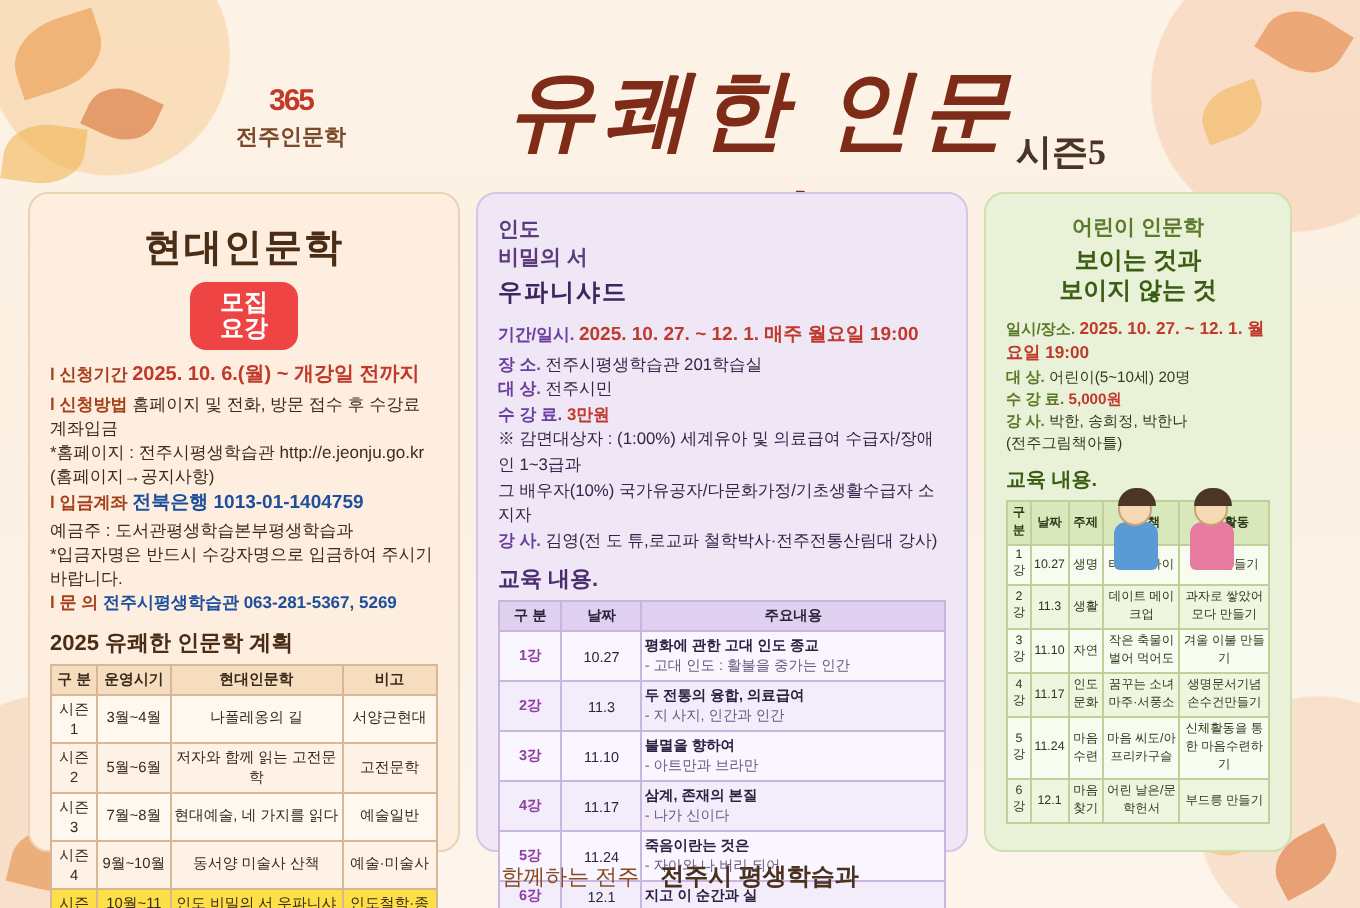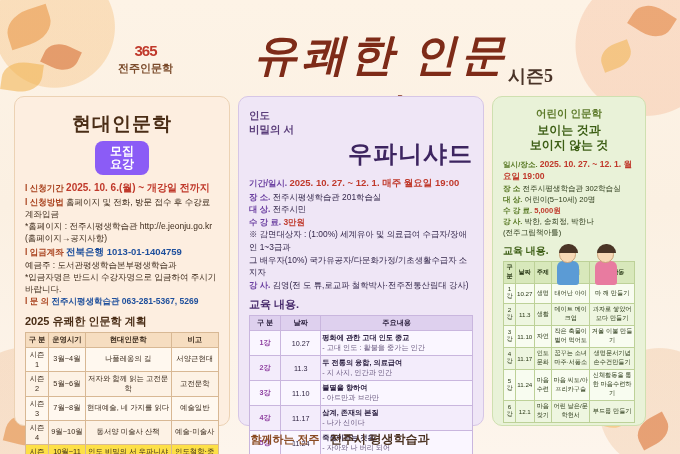--- a/index.html
+++ b/index.html
@@ -52,41 +52,41 @@
   .panels { position:absolute; left:14px; right:14px; top:96px; height:330px; display:flex; gap:8px; }
   .panel { border-radius:10px; padding:8px 10px; position:relative; }
   .p1 { width:216px; background:#fdeee0; border:1px solid #ecd2b4; }
   .p2 { width:246px; background:#efe6f6; border:1px solid #d6c6e6; }
   .p3 { width:154px; background:#e9f2d8; border:1px solid #cfe0b0; }
 
   .p-title { text-align:center; font-weight:bold; color:#5b3a1e; }
   .p1 .p-title { font-size:19px; margin:6px 0 4px; color:#4a2d16; letter-spacing:1px;}
   .badge {
     margin:4px auto 6px; width:54px; height:34px; border-radius:8px;
-    background:#8b5cf6; color:#fff; font-size:12px; font-weight:bold;
+    background:#ef4444; color:#fff; font-size:12px; font-weight:bold;
     display:flex; align-items:center; justify-content:center; line-height:1.1; text-align:center;
   }
   .p1 .rows { font-size:8.5px; color:#3d2a1a; line-height:1.45; }
   .p1 .rows .k { color:#a8401c; font-weight:bold; }
   .p1 .rows .hl { color:#c0392b; font-weight:bold; font-size:10px;}
   .p1 .rows .acct { color:#1e4f9c; font-weight:bold; font-size:9.5px;}
   .p1 .rows .tel { color:#1e4f9c; font-weight:bold; }
   .sub-h { margin:6px 0 3px; font-size:11px; font-weight:bold; color:#4a2d16; }
 
   table { border-collapse:collapse; width:100%; }
   .tbl1 { font-size:7.4px; }
   .tbl1 th, .tbl1 td { border:1px solid #d8b894; padding:2px 1px; text-align:center; color:#3a2a1c; }
   .tbl1 thead th { background:#f6ddc0; font-weight:bold; }
   .tbl1 tbody tr:nth-child(odd) td { background:#fff8ef; }
   .tbl1 tbody tr:nth-child(even) td { background:#fdf2e5; }
   .tbl1 tbody tr.last td { background:#fde047; }
 
   
   .p2 .head-kr { text-align:left; font-size:10.5px; color:#5a3d7a; font-weight:bold; line-height:1.3; margin-top:4px;}
-  .p2 .head-main { text-align:right; font-size:24px; color:#3d2560; font-weight:bold; letter-spacing:1px; margin:2px 0 6px;}
+  .p2 .head-main { text-align:left; font-size:12px; color:#3d2560; font-weight:bold; letter-spacing:1px; margin:2px 0 6px;}
   .p2 .info { font-size:8.4px; color:#33264a; line-height:1.5; }
   .p2 .info .k { color:#6b3fa0; font-weight:bold; }
   .p2 .info .hl { color:#c0392b; font-weight:bold; font-size:9.5px; }
   .p2 .info .fee { color:#c0392b; font-weight:bold; }
   .p2 .sub-h { color:#4a2d6e; }
   .tbl2 { font-size:7.2px; }
   .tbl2 th, .tbl2 td { border:1px solid #c9b6de; padding:2px 1px; color:#2e2340; }
   .tbl2 thead th { background:#ded0ee; font-weight:bold; text-align:center; }
   .tbl2 td.c { text-align:center; }
   .tbl2 td.n { color:#8e3fa0; font-weight:bold; text-align:center; }
@@ -114,21 +114,21 @@
   .kid .head { width:17px;height:17px;border-radius:50%;background:#f7d9b6;border:1px solid #caa27a; position:relative;}
   .kid .hair { position:absolute; left:-1px; top:-3px; width:19px; height:9px; border-radius:10px 10px 0 0; background:#4a3526;}
   .kid .body { width:22px;height:24px;border-radius:6px 6px 3px 3px; margin-top:-2px; margin-left:-2px;}
   .kid.b .body { background:#5b9bd5; }
   .kid.g .body { background:#e87ba0; }
   .kid.b { left:6px; }
   .kid.g { left:44px; }
 
   
   .footer { position:absolute; left:0; right:0; bottom:6px; text-align:center; }
-  .footer .f-logo { font-size:11px; color:#8a4b22; font-weight:bold; }
+  .footer .f-logo { font-size:11px; color:#8a4b22; font-weight:normal; }
   .footer .f-text { font-size:12px; color:#4a3120; font-weight:bold; margin-left:6px;}
   .inline { display:inline-block; vertical-align:middle; }
 </style>
 </head>
 <body>
 
 <div class="poster">
 
   <div class="leaf l1"></div>
   <div class="leaf l2"></div>
@@ -300,22 +300,20 @@
     <div class="panel p3">
       <div class="h-kr">어린이 인문학</div>
       <div class="h-main">
         <span>보이는 것과</span><br>
         <span>보이지 않는 것</span>
       </div>
 
       <div class="info">
         <div><span class="k">일시/장소.</span>
           <span class="hl">2025. 10. 27. ~ 12. 1. 월요일 19:00</span></div>
-        <div><span class="k">장        소</span>
-          <span>전주시평생학습관 302학습실</span></div>
         <div><span class="k">대        상.</span>
           <span>어린이(5~10세) 20명</span></div>
         <div><span class="k">수 강 료.</span>
           <span class="fee">5,000원</span></div>
         <div><span class="k">강        사.</span>
           <span>박한, 송희정, 박한나</span></div>
         <div><span>(전주그림책아틀)</span></div>
       </div>
 
       <div class="kids">

